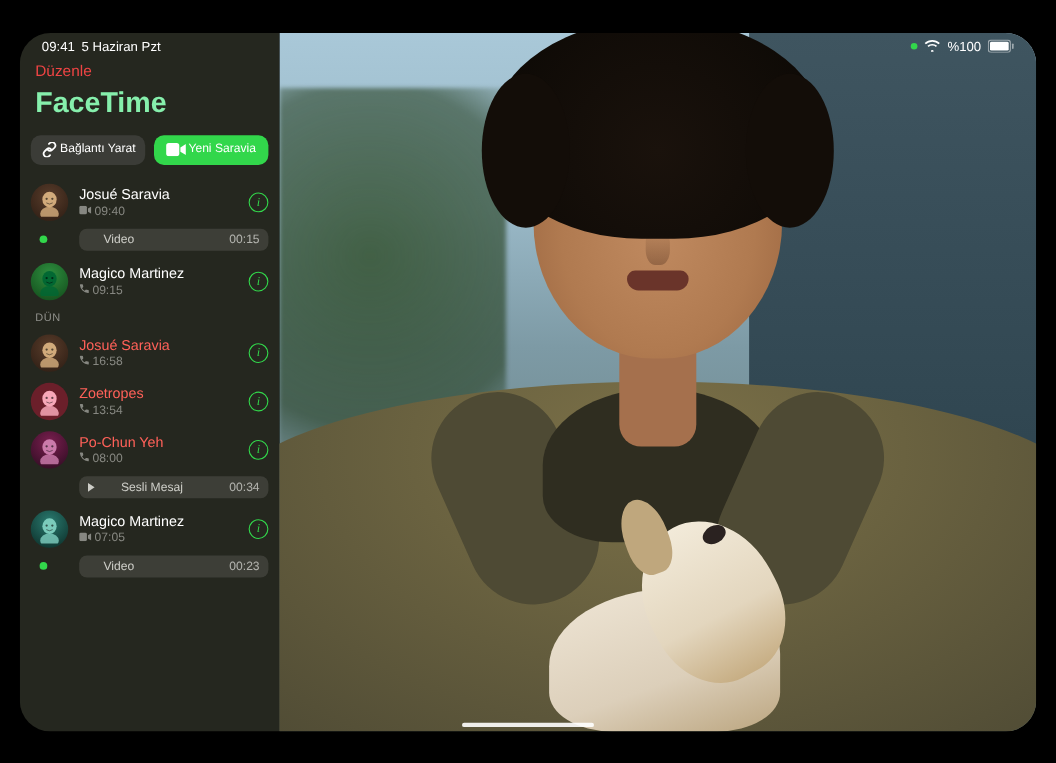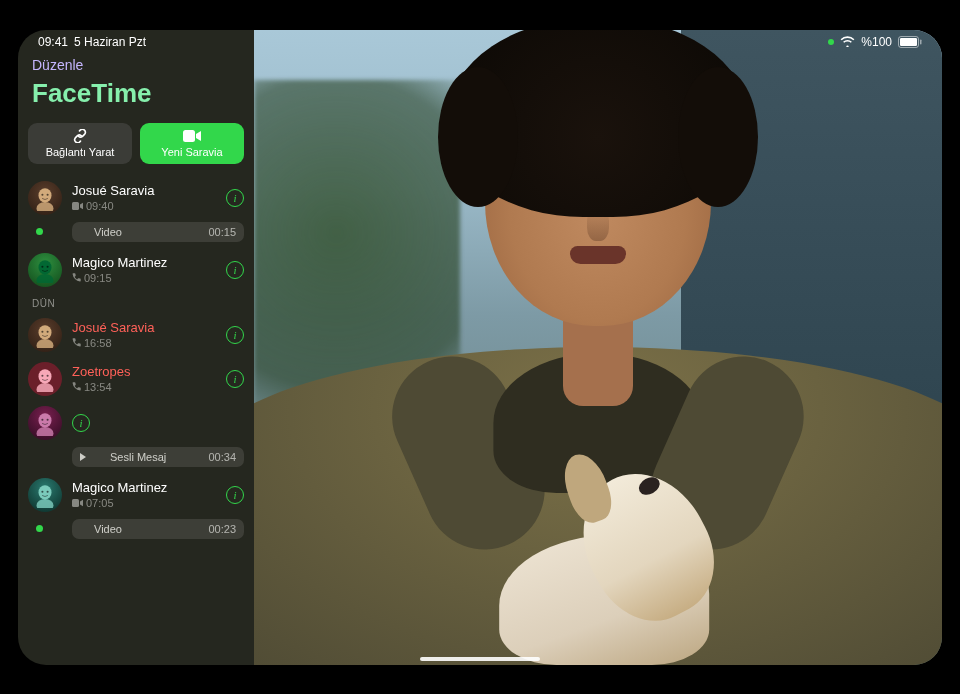--- a/index.html
+++ b/index.html
@@ -66,43 +66,42 @@
       background: rgba(40,42,34,0.92);
       display: flex;
       flex-direction: column;
       padding-top: 22px;
       color: #fff;
     }
     .sidebar-header {
       padding: 4px 14px 8px 14px;
     }
     .edit-link {
-      color: #c4b5fd;
+      color: #ef4444;
       font-size: 14px;
       cursor: pointer;
       display: inline-block;
     }
     .app-title {
       font-size: 26px;
       font-weight: 700;
       color: #86efac;
       margin-top: 4px;
     }
     .action-buttons {
       display: flex;
       gap: 8px;
       padding: 6px 10px 12px 10px;
     }
     .action-btn {
       flex: 1;
       border-radius: 9px;
       padding: 6px 4px 6px 4px;
       display: flex;
-      flex-direction: column;
-      align-items: center;
+      flex-direction: row;
       justify-content: center;
       font-size: 11px;
       font-weight: 500;
       cursor: pointer;
       gap: 2px;
       color: #fff;
     }
     .action-btn.secondary {
       background: rgba(100,100,100,0.35);
     }
@@ -498,20 +497,29 @@
           <div class="call-item">
             <div class="avatar type-d">
               <svg viewBox="0 0 40 40">
                 <ellipse cx="20" cy="16" rx="10" ry="11" fill="currentColor" opacity="0.95"></ellipse>
                 <ellipse cx="20" cy="36" rx="13" ry="10" fill="currentColor" opacity="0.8"></ellipse>
                 <circle cx="16" cy="15" r="1.6" fill="rgba(0,0,0,0.6)"></circle>
                 <circle cx="24" cy="15" r="1.6" fill="rgba(0,0,0,0.6)"></circle>
                 <path d="M16 21q4 3 8 0" stroke="rgba(0,0,0,0.5)" stroke-width="1.3" fill="none" stroke-linecap="round"></path>
               </svg>
             </div>
+            <div class="call-info">
+              <div class="call-name missed">Po-Chun Yeh</div>
+              <div class="call-meta">
+                <span style="color: rgba(200, 200, 195, 0.6);"><svg width="9" height="9" viewBox="0 0 9 9" fill="currentColor">
+                    <path d="M1.2 0.3l1.6 0a.6.6 0 01.6.5l.3 1.7a.6.6 0 01-.2.6L2.6 4a6.5 6.5 0 002.4 2.4l.9-.9a.6.6 0 01.6-.2l1.7.3a.6.6 0 01.5.6v1.6a.6.6 0 01-.7.6A8.4 8.4 0 01.6 1a.6.6 0 01.6-.7z"></path>
+                  </svg></span>
+                <span>08:00</span>
+              </div>
+            </div>
             <div class="info-btn">i</div>
           </div>
           <div class="attachment-row">
             <span class="play-triangle"></span>
             <span class="att-label">Sesli Mesaj</span>
             <span class="att-time">00:34</span>
           </div>
           <div class="call-item">
             <div class="avatar type-e">
               <svg viewBox="0 0 40 40">

